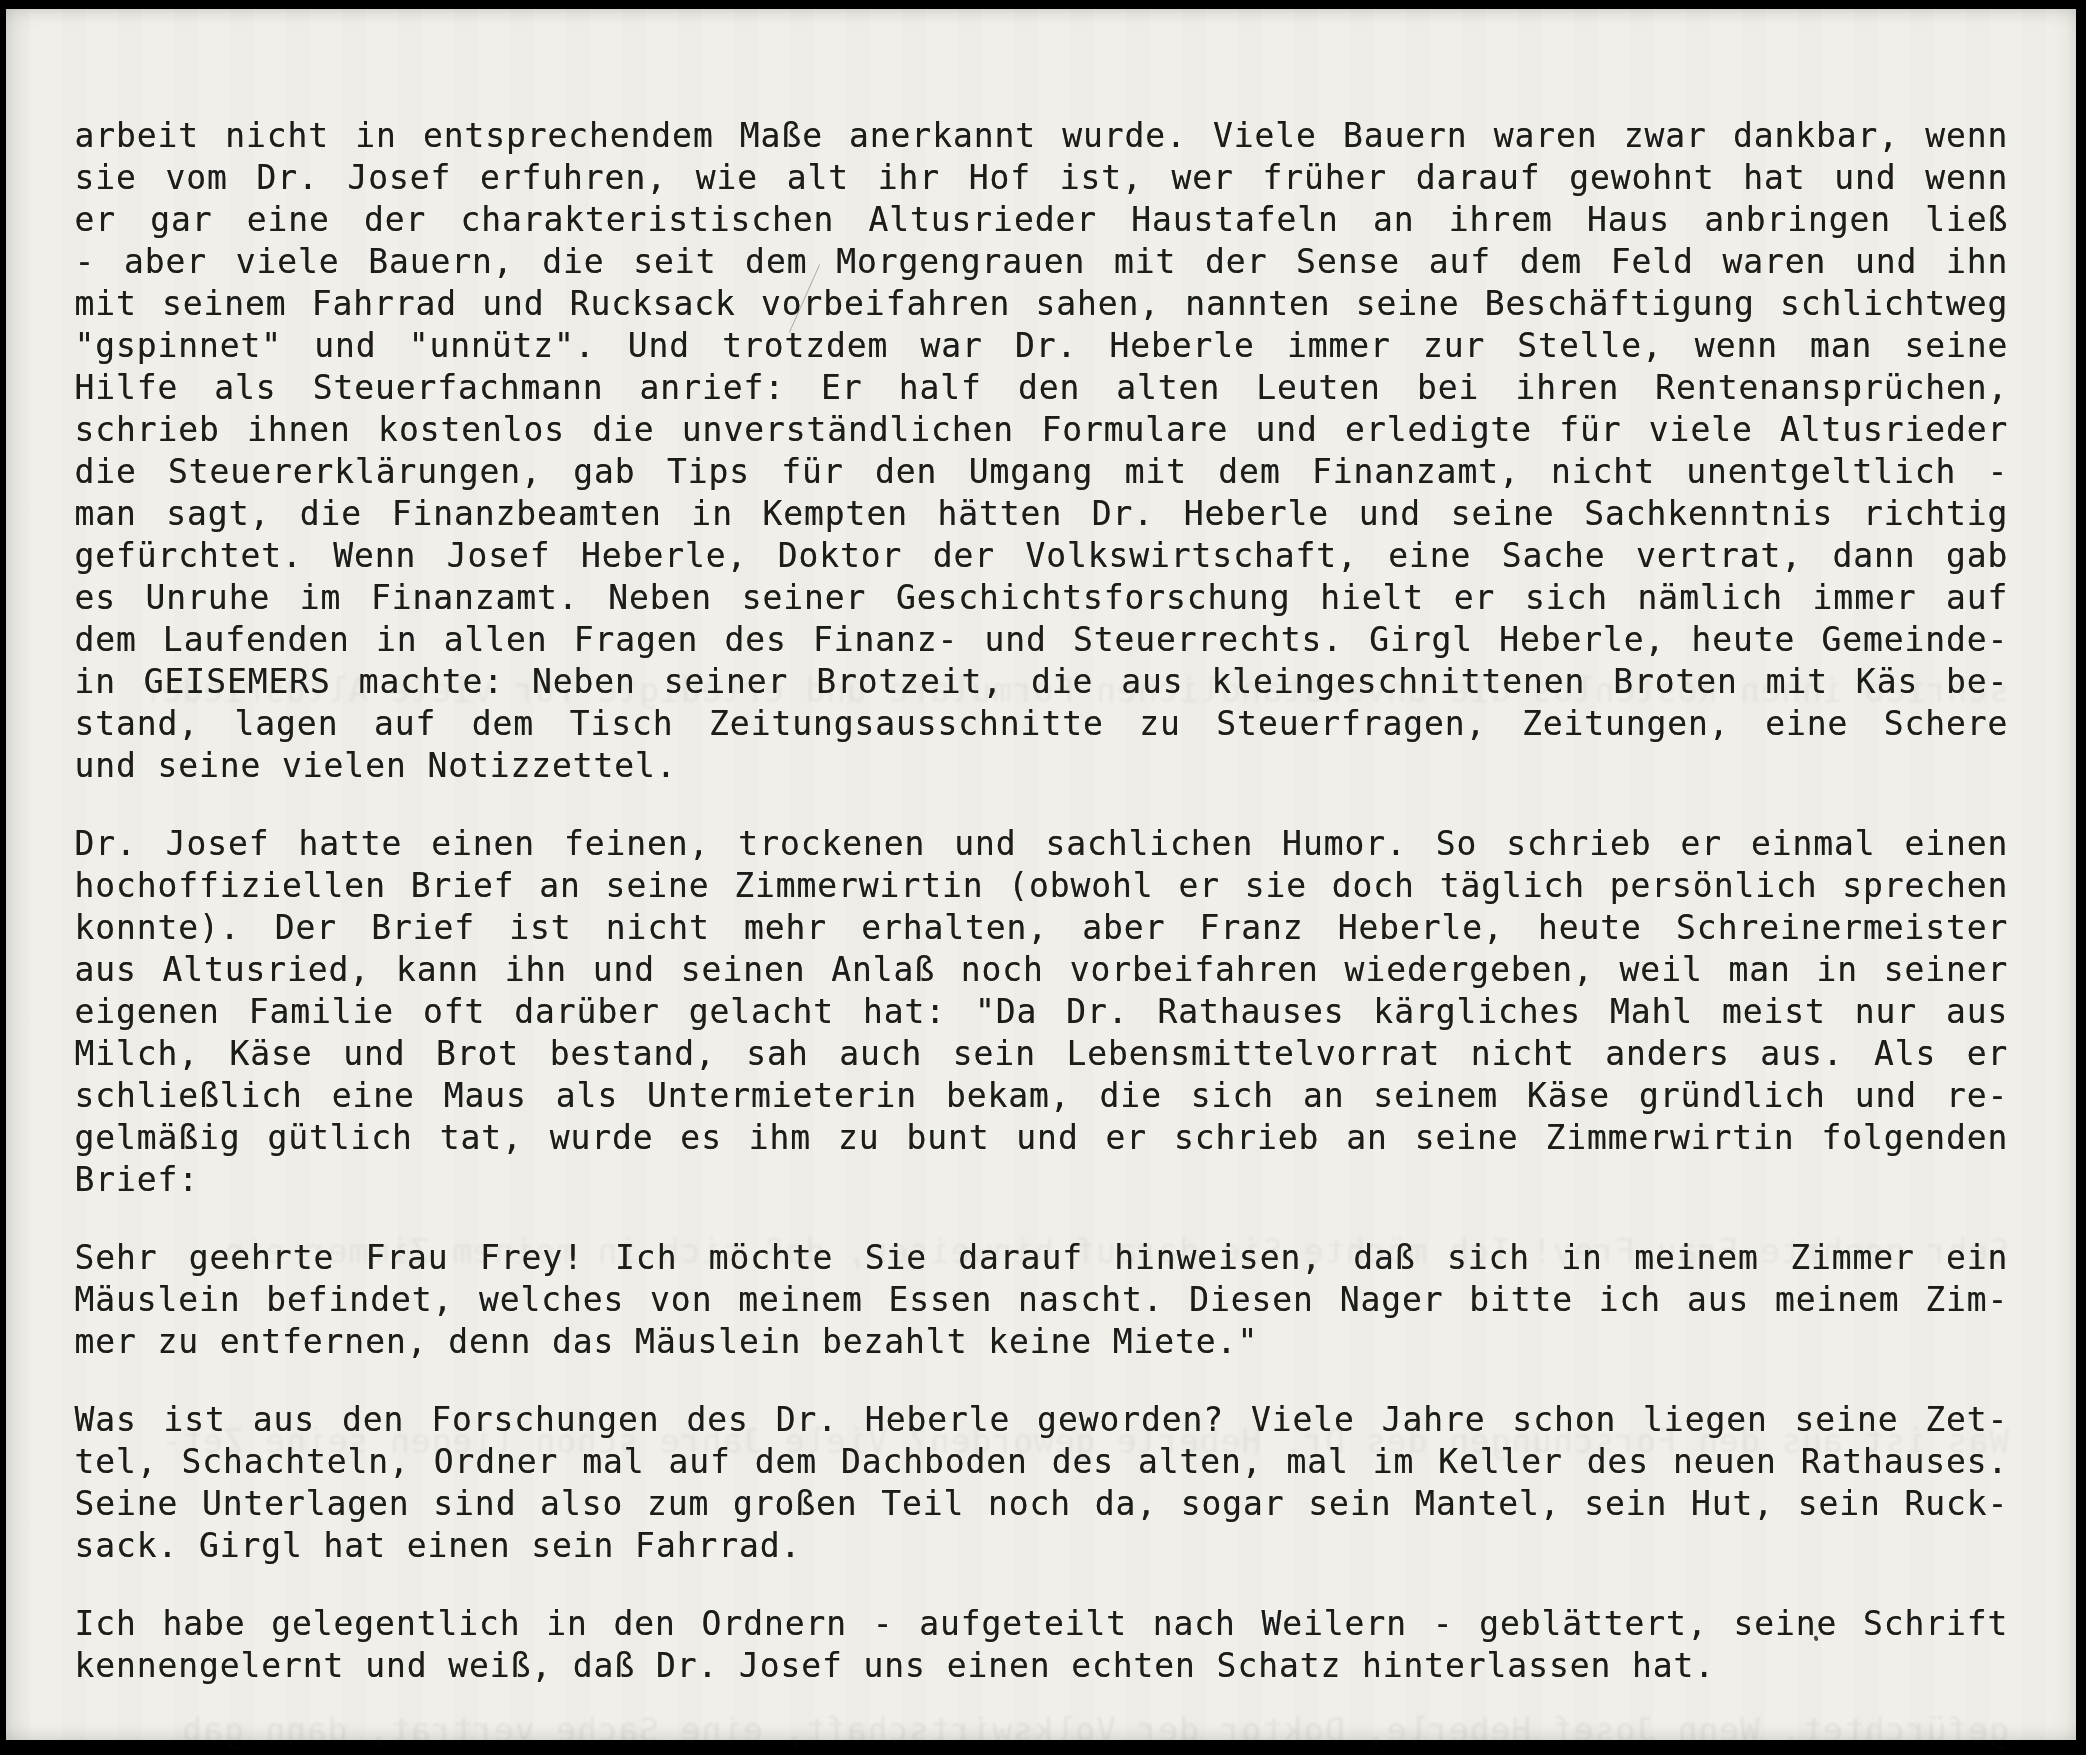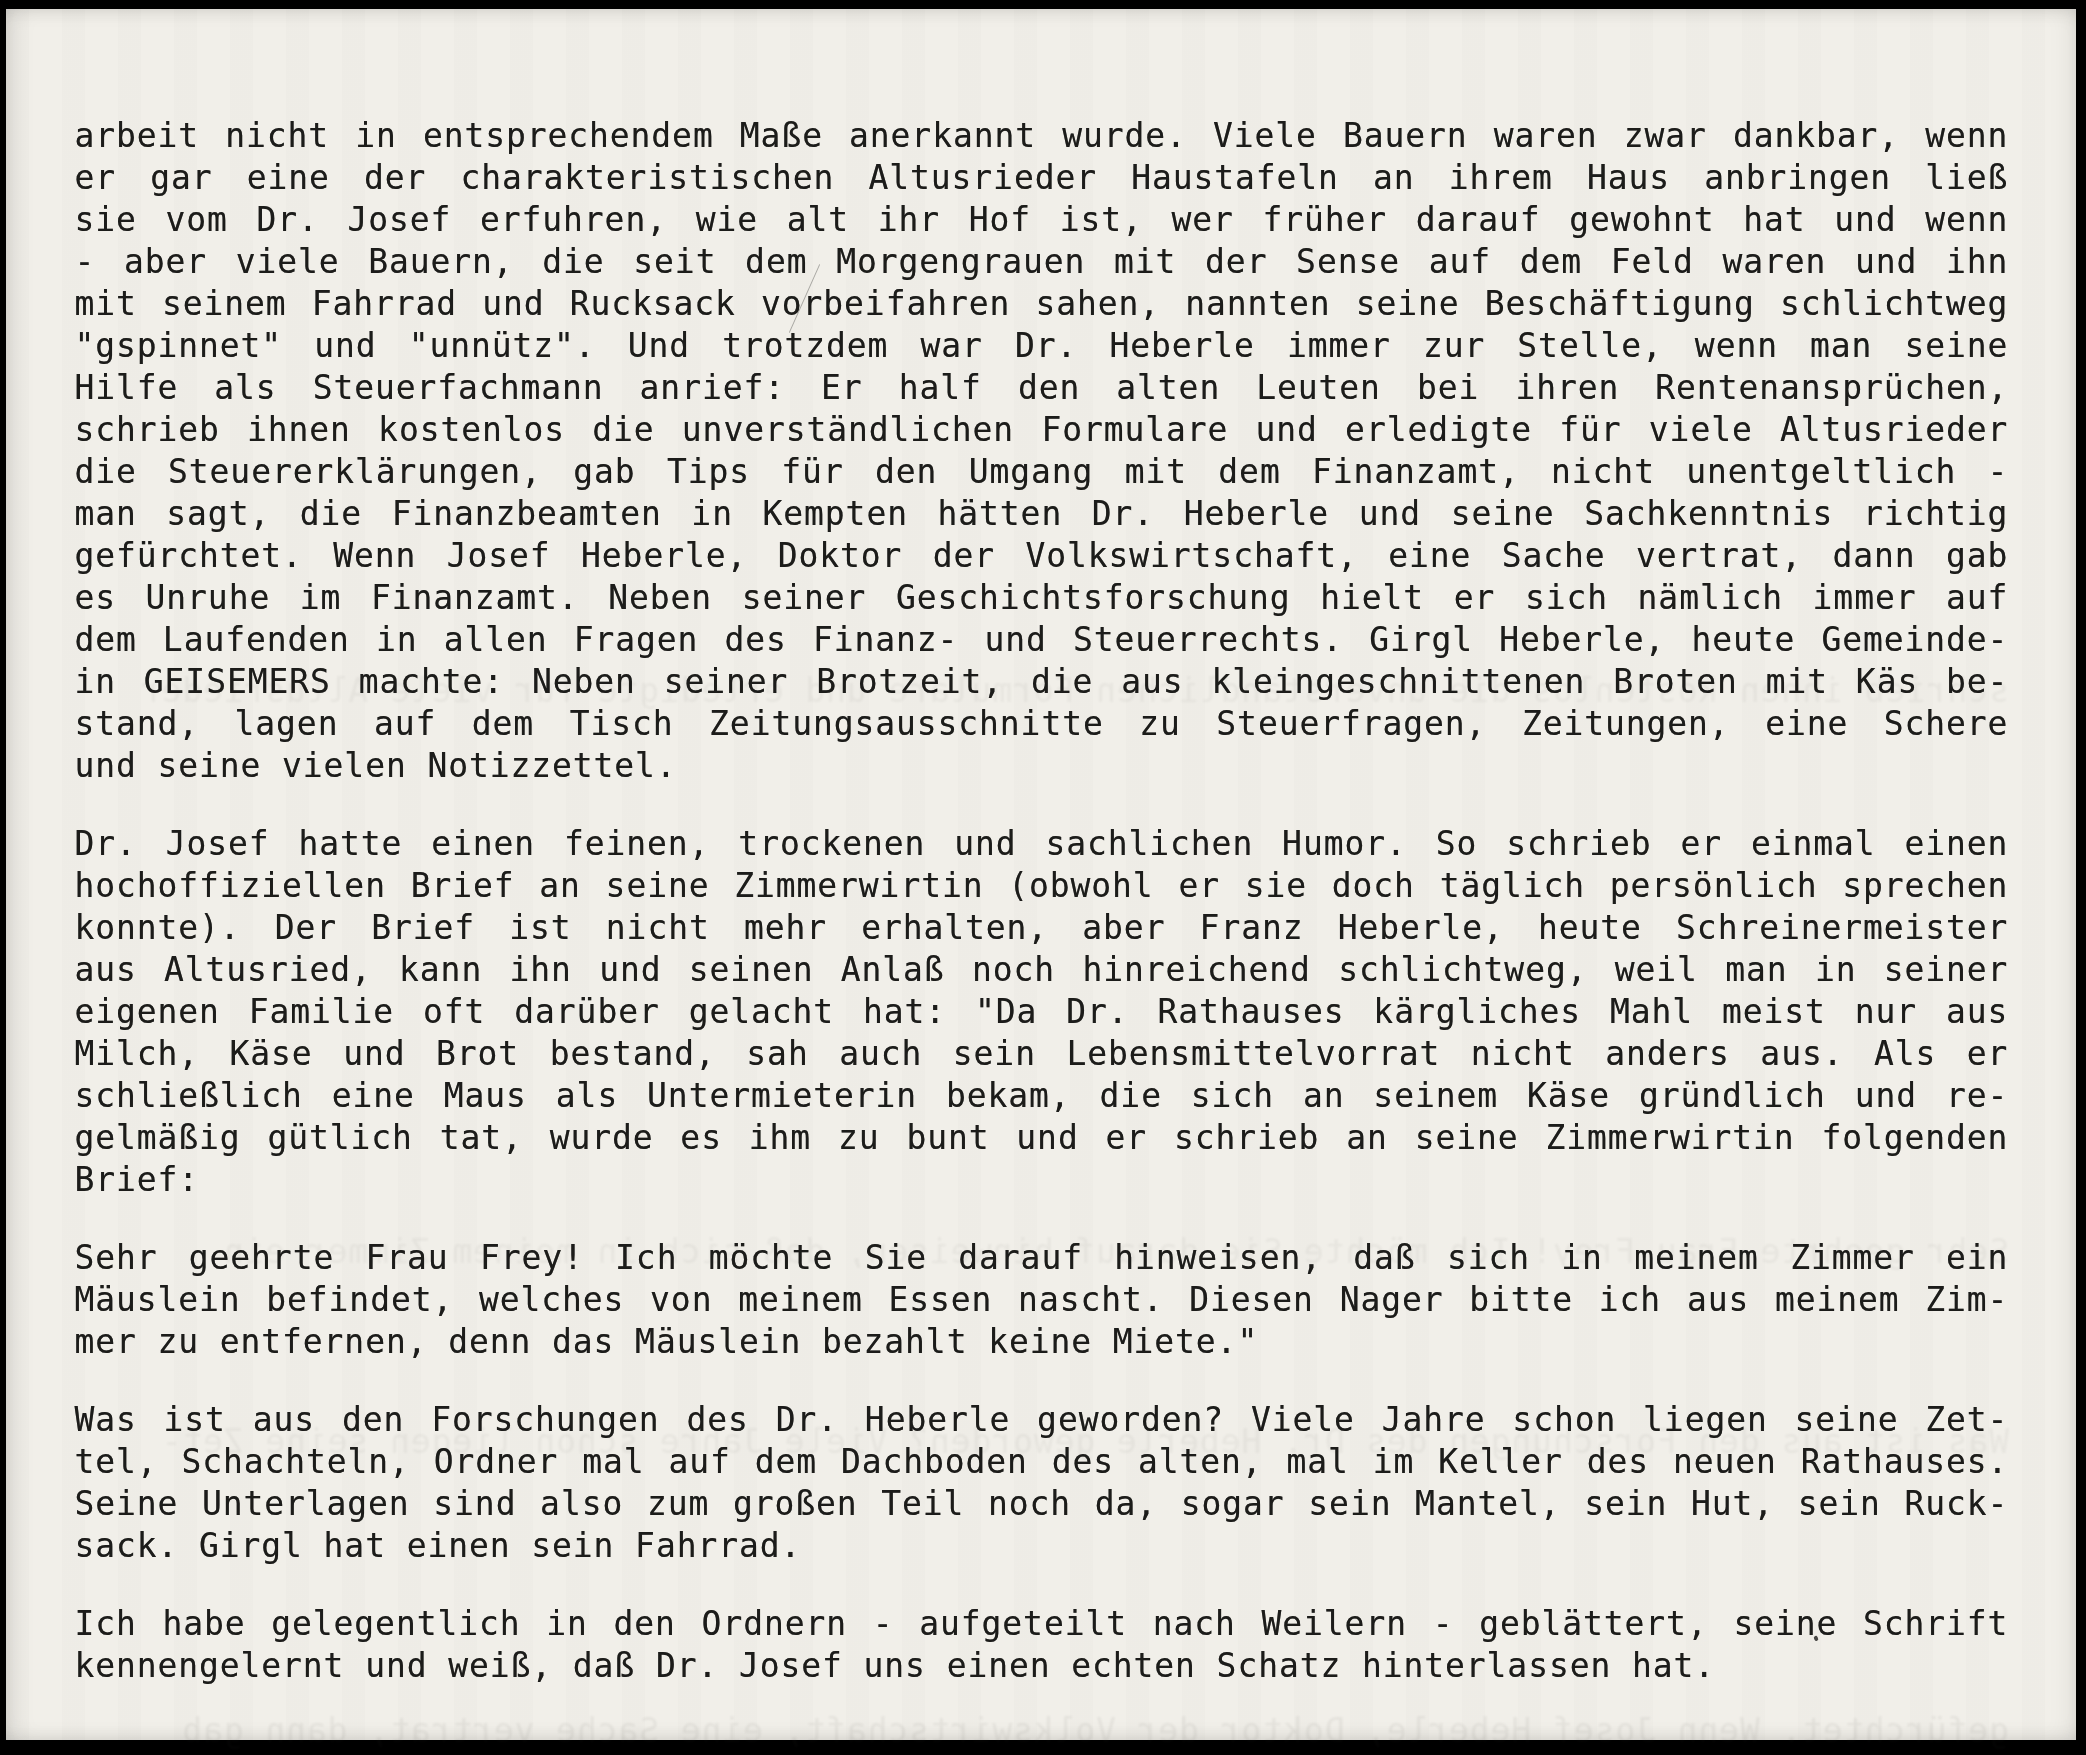--- a/index.html
+++ b/index.html
@@ -112,42 +112,42 @@
     <div class="ghost g3">Was ist aus den Forschungen des Dr. Heberle geworden? Viele Jahre schon liegen seine Zet-</div>
     <div class="ghost g4">gefürchtet. Wenn Josef Heberle, Doktor der Volkswirtschaft, eine Sache vertrat, dann gab</div>
 
     <div class="scratch"></div>
     <div class="speck"></div>
 
     <div class="text">
 
       <p class="para">
         <span class="line">arbeit nicht in entsprechendem Maße anerkannt wurde. Viele Bauern waren zwar dankbar, wenn</span>
+        <span class="line">sie vom Dr. Josef erfuhren, wie alt ihr Hof ist, wer früher darauf gewohnt hat und wenn</span>
         <span class="line">er gar eine der charakteristischen Altusrieder Haustafeln an ihrem Haus anbringen ließ</span>
-        <span class="line">sie vom Dr. Josef erfuhren, wie alt ihr Hof ist, wer früher darauf gewohnt hat und wenn</span>
         <span class="line">- aber viele Bauern, die seit dem Morgengrauen mit der Sense auf dem Feld waren und ihn</span>
         <span class="line">mit seinem Fahrrad und Rucksack vorbeifahren sahen, nannten seine Beschäftigung schlichtweg</span>
         <span class="line">"gspinnet" und "unnütz". Und trotzdem war Dr. Heberle immer zur Stelle, wenn man seine</span>
         <span class="line">Hilfe als Steuerfachmann anrief: Er half den alten Leuten bei ihren Rentenansprüchen,</span>
         <span class="line">schrieb ihnen kostenlos die unverständlichen Formulare und erledigte für viele Altusrieder</span>
         <span class="line">die Steuererklärungen, gab Tips für den Umgang mit dem Finanzamt, nicht unentgeltlich -</span>
         <span class="line">man sagt, die Finanzbeamten in Kempten hätten Dr. Heberle und seine Sachkenntnis richtig</span>
         <span class="line">gefürchtet. Wenn Josef Heberle, Doktor der Volkswirtschaft, eine Sache vertrat, dann gab</span>
         <span class="line">es Unruhe im Finanzamt. Neben seiner Geschichtsforschung hielt er sich nämlich immer auf</span>
         <span class="line">dem Laufenden in allen Fragen des Finanz- und Steuerrechts. Girgl Heberle, heute Gemeinde-</span>
         <span class="line">in GEISEMERS machte: Neben seiner Brotzeit, die aus kleingeschnittenen Broten mit Käs be-</span>
         <span class="line">stand, lagen auf dem Tisch Zeitungsausschnitte zu Steuerfragen, Zeitungen, eine Schere</span>
         <span class="line last">und seine vielen Notizzettel.</span>
       </p>
 
       <p class="para">
         <span class="line">Dr. Josef hatte einen feinen, trockenen und sachlichen Humor. So schrieb er einmal einen</span>
         <span class="line">hochoffiziellen Brief an seine Zimmerwirtin (obwohl er sie doch täglich persönlich sprechen</span>
         <span class="line">konnte). Der Brief ist nicht mehr erhalten, aber Franz Heberle, heute Schreinermeister</span>
-        <span class="line">aus Altusried, kann ihn und seinen Anlaß noch hinreichend schlichtweg, weil man in seiner</span>
+        <span class="line">aus Altusried, kann ihn und seinen Anlaß noch vorbeifahren wiedergeben, weil man in seiner</span>
         <span class="line">eigenen Familie oft darüber gelacht hat: "Da Dr. Rathauses kärgliches Mahl meist nur aus</span>
         <span class="line">Milch, Käse und Brot bestand, sah auch sein Lebensmittelvorrat nicht anders aus. Als er</span>
         <span class="line">schließlich eine Maus als Untermieterin bekam, die sich an seinem Käse gründlich und re-</span>
         <span class="line">gelmäßig gütlich tat, wurde es ihm zu bunt und er schrieb an seine Zimmerwirtin folgenden</span>
         <span class="line last">Brief:</span>
       </p>
 
       <p class="para">
         <span class="line">Sehr geehrte Frau Frey! Ich möchte Sie darauf hinweisen, daß sich in meinem Zimmer ein</span>
         <span class="line">Mäuslein befindet, welches von meinem Essen nascht. Diesen Nager bitte ich aus meinem Zim-</span>

